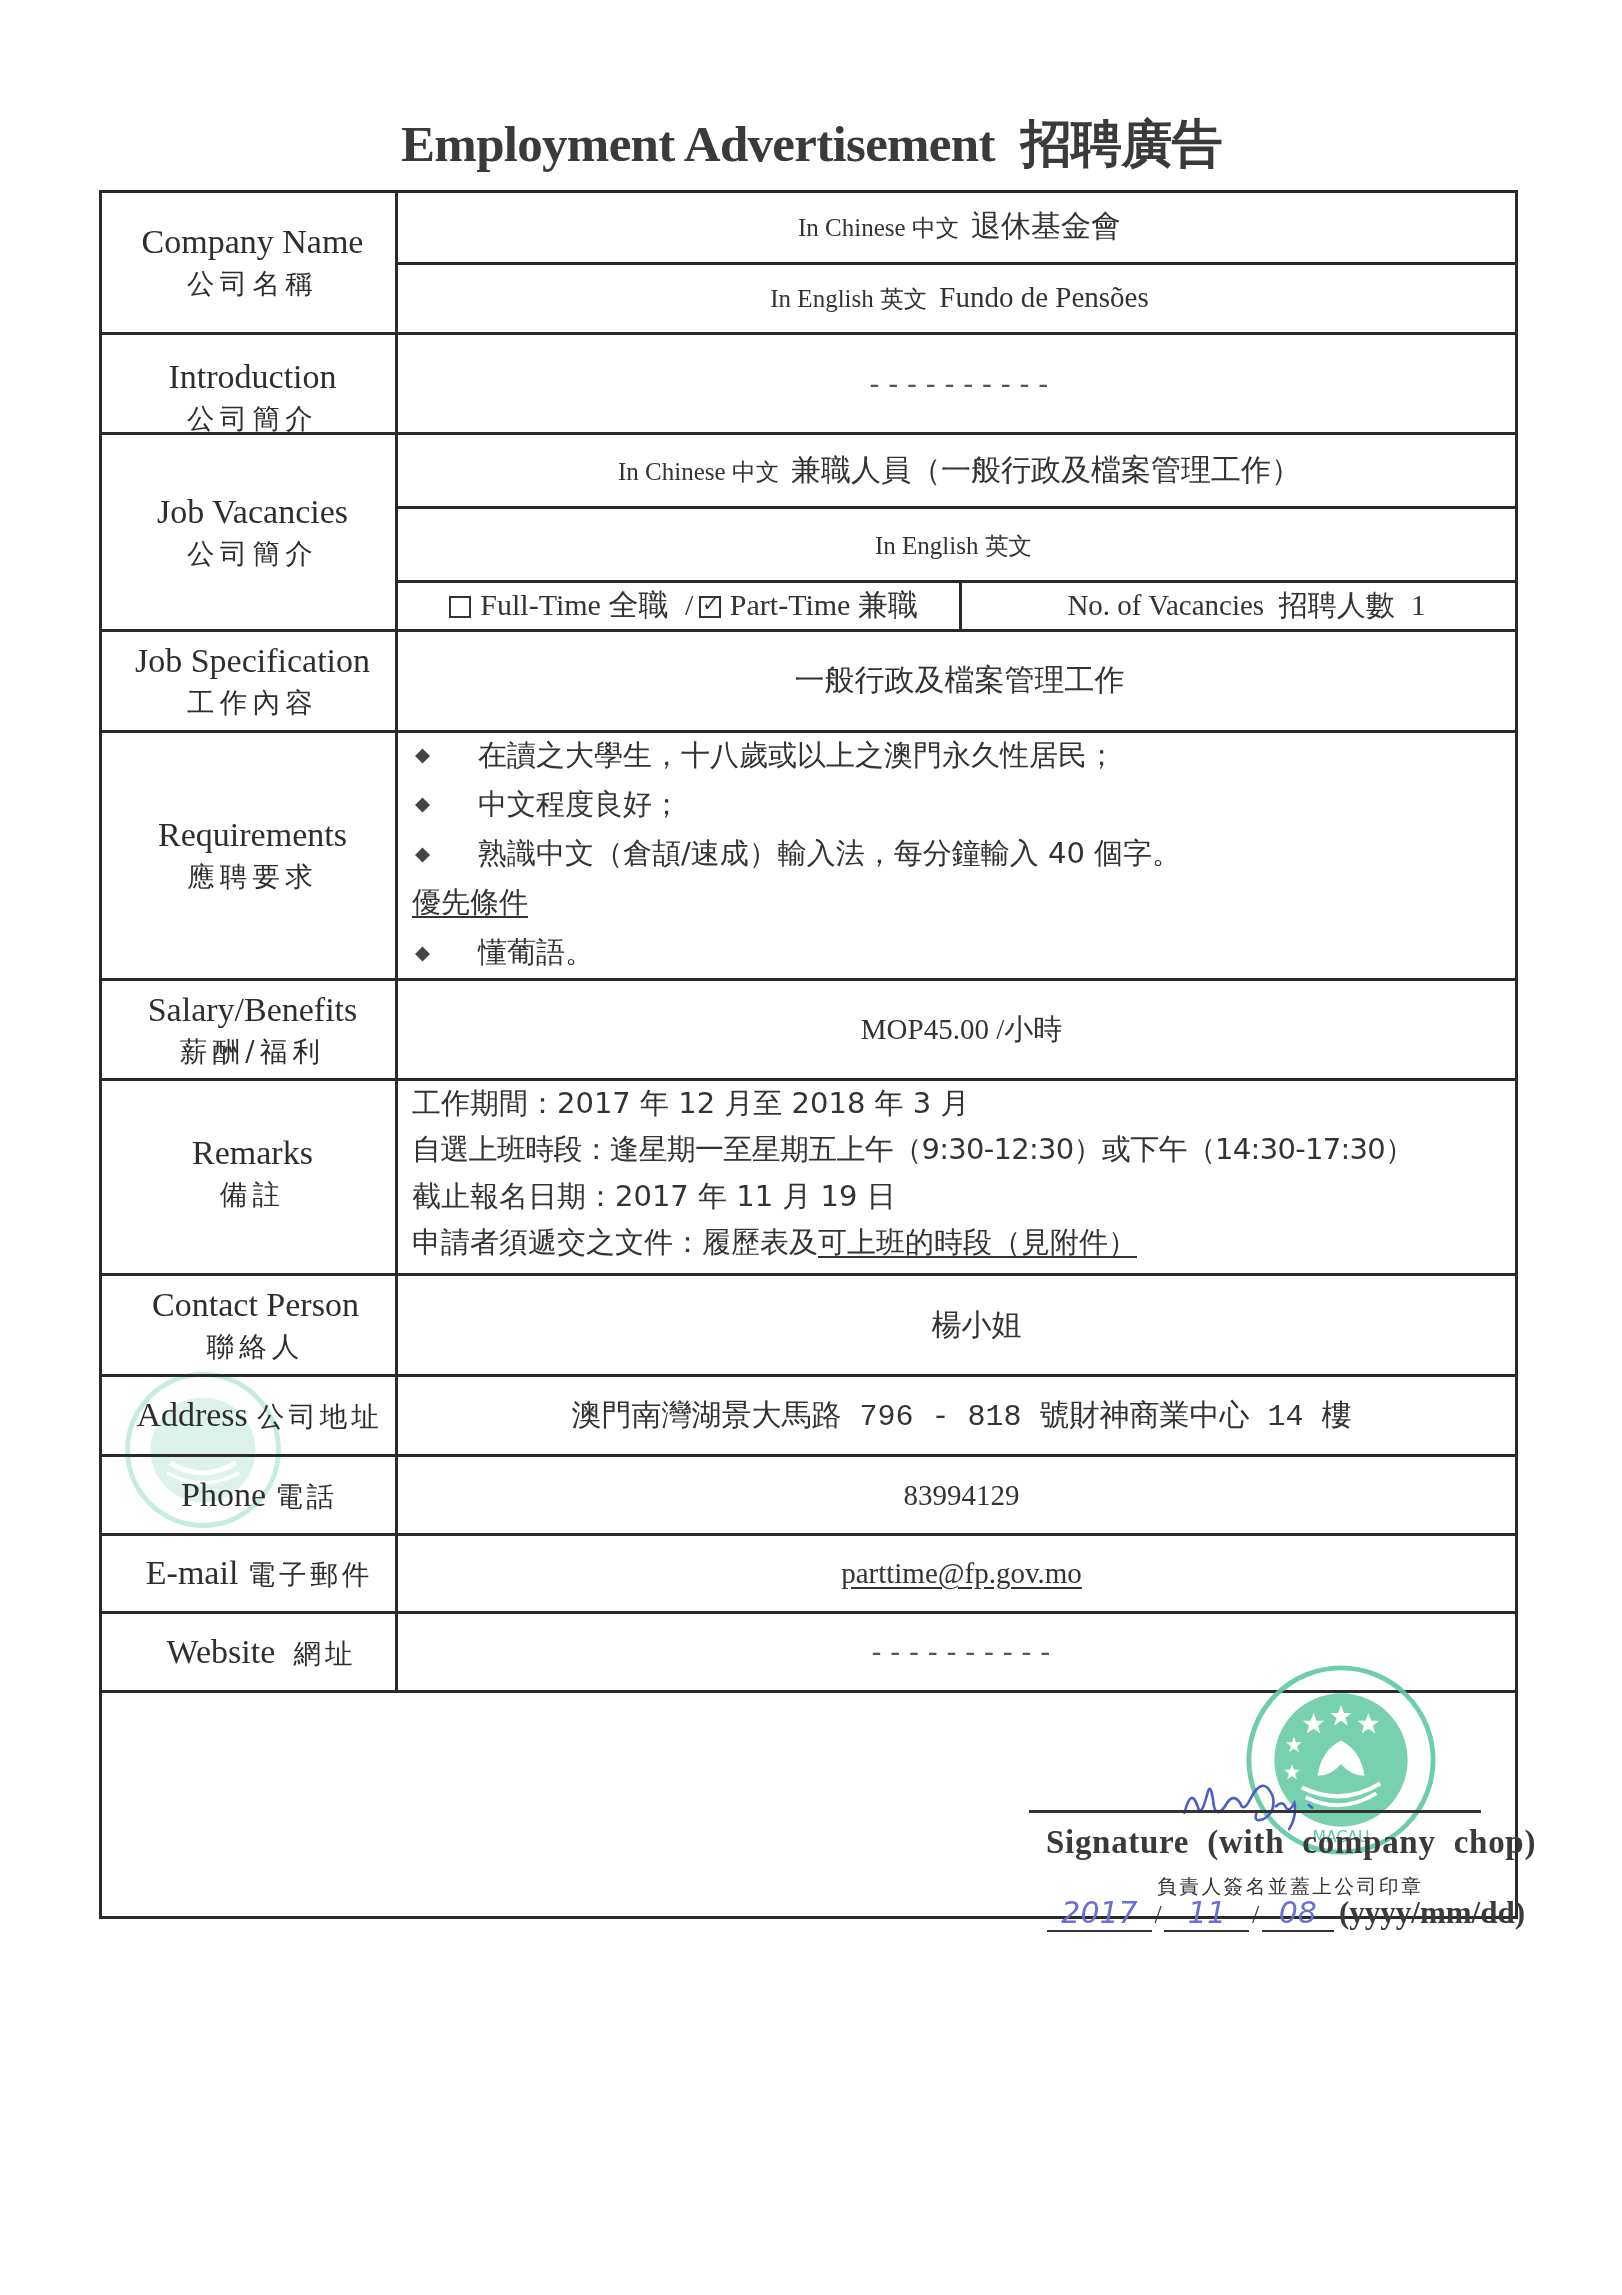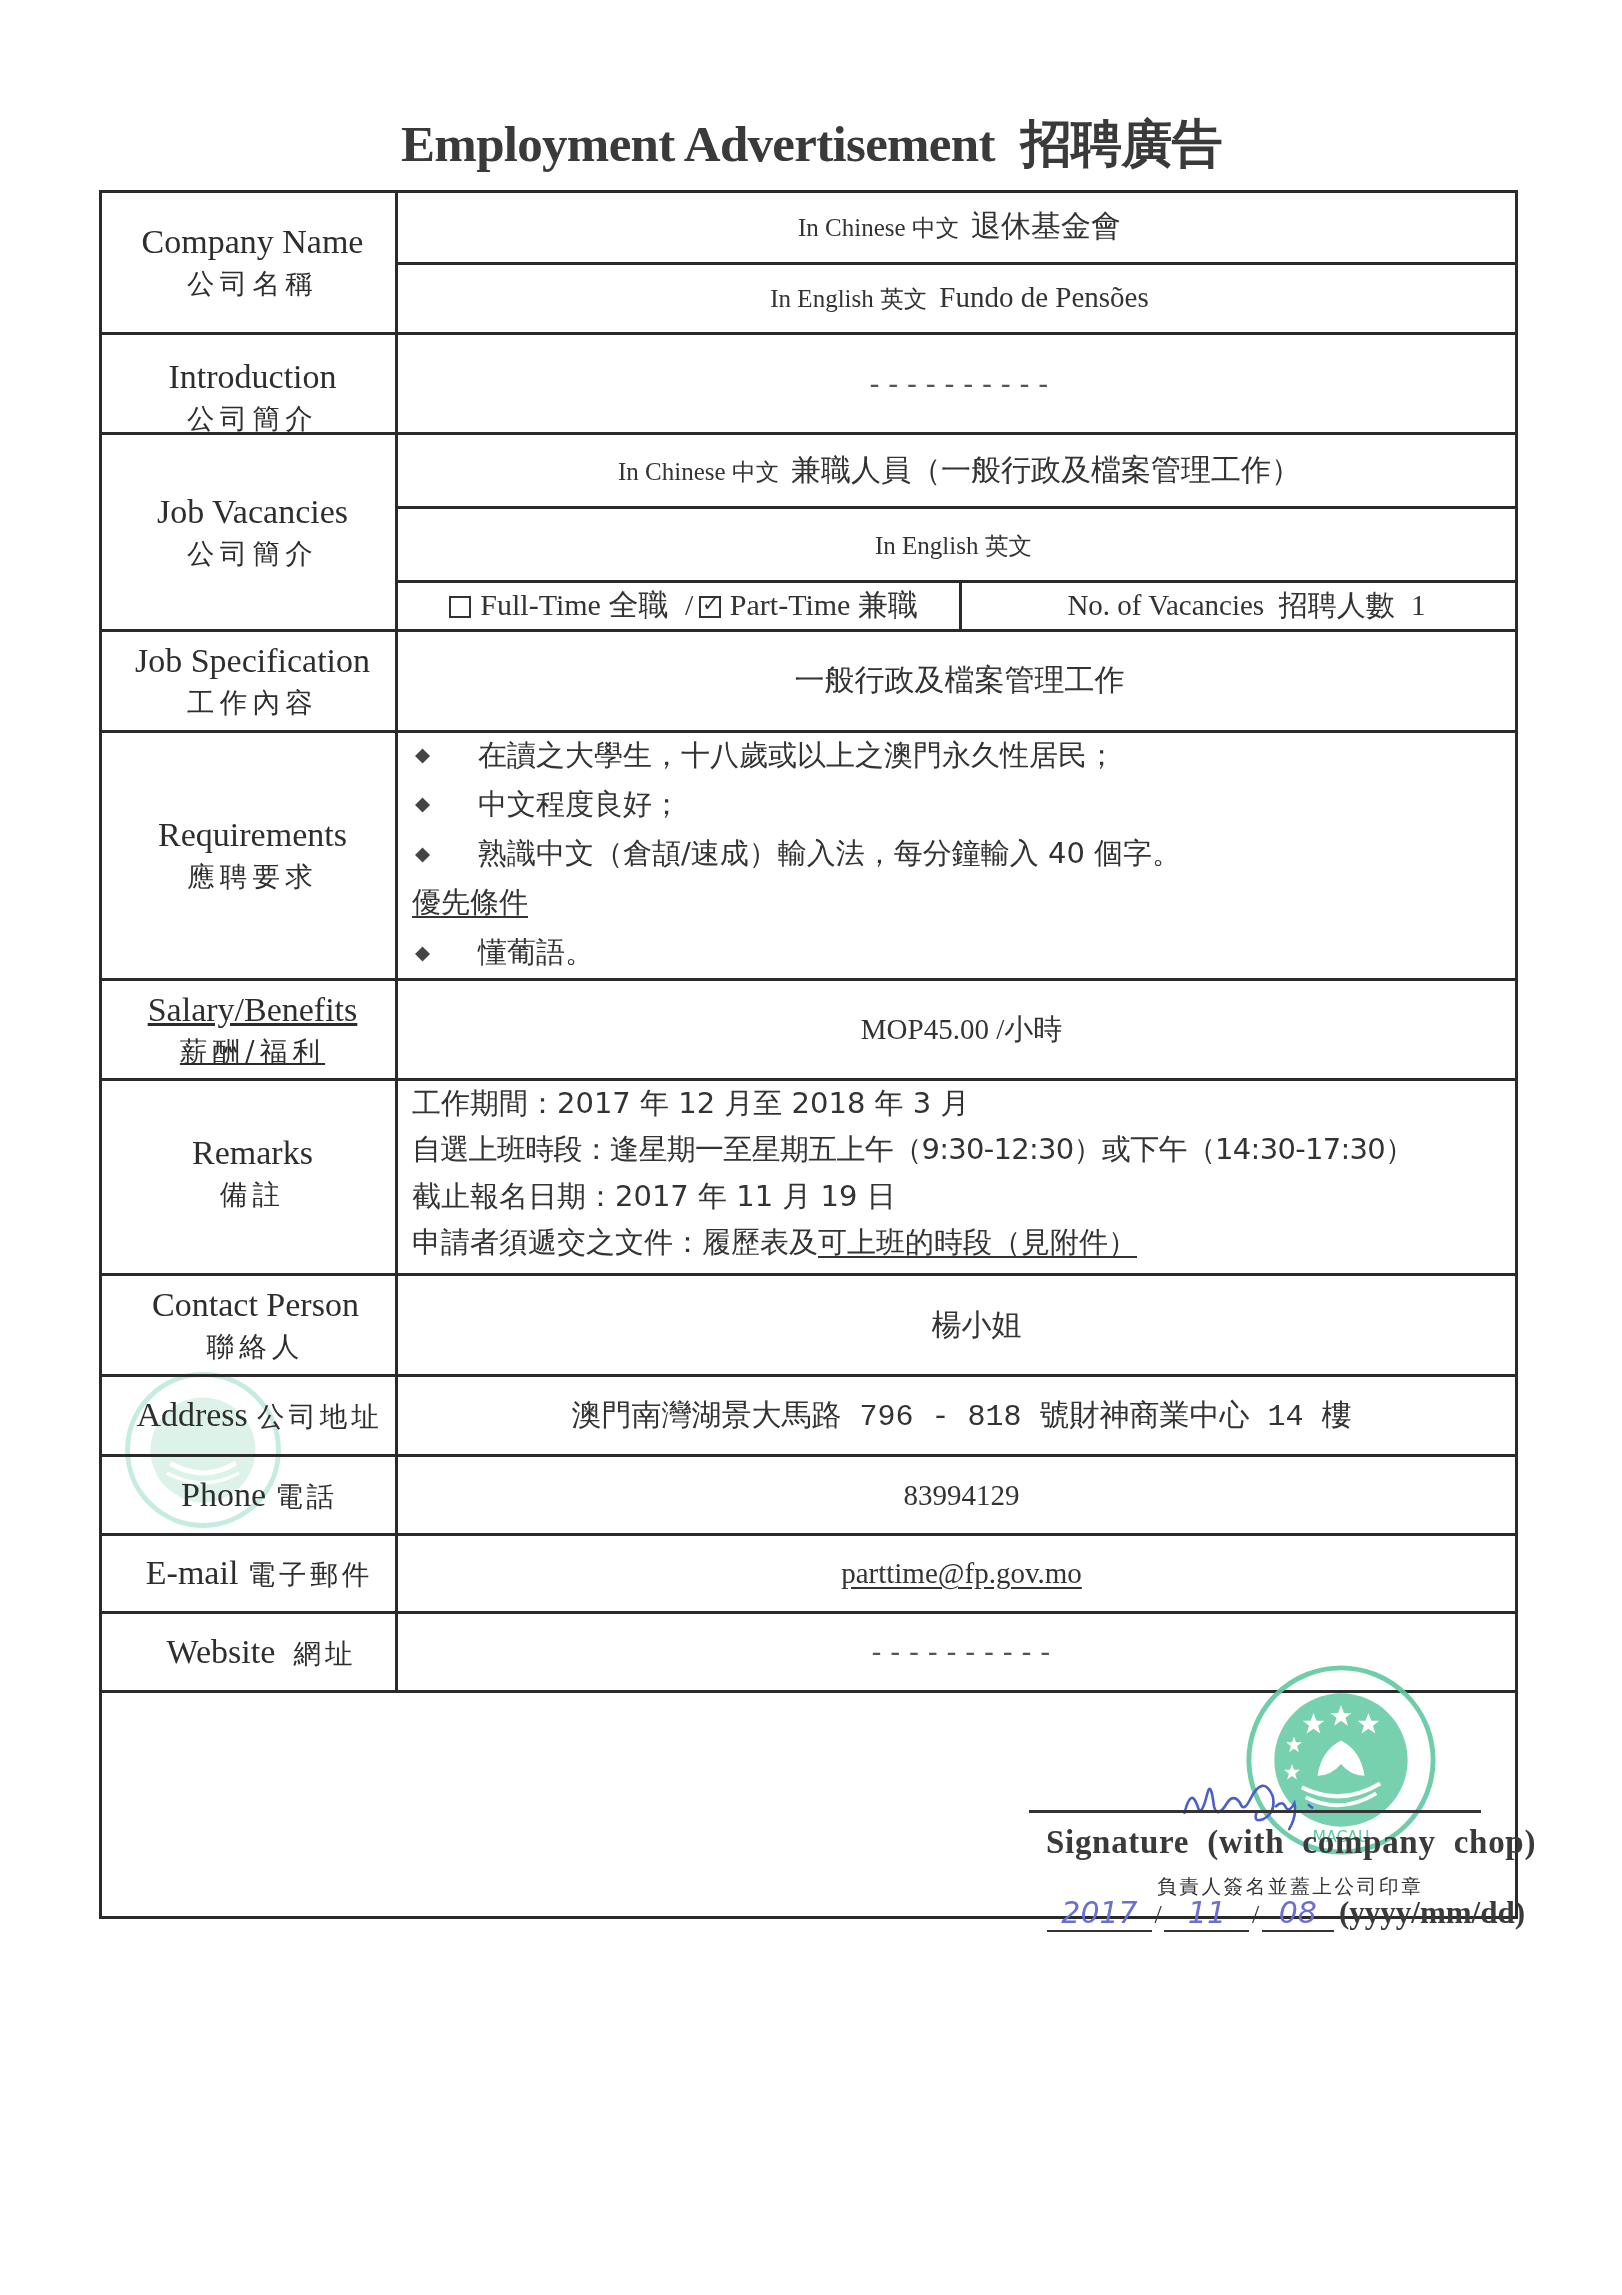--- a/index.html
+++ b/index.html
@@ -146,21 +146,21 @@
   <div class="req-row" style="left:478px; top:736px;">在讀之大學生，十八歲或以上之澳門永久性居民；</div>
   <span class="bullet" style="left:415px; top:792px;">◆</span>
   <div class="req-row" style="left:478px; top:785px;">中文程度良好；</div>
   <span class="bullet" style="left:415px; top:842px;">◆</span>
   <div class="req-row" style="left:478px; top:834px;">熟識中文（倉頡/速成）輸入法，每分鐘輸入 40 個字。</div>
   <div class="req-row underline" style="left:412px; top:883px;">優先條件</div>
   <span class="bullet" style="left:415px; top:941px;">◆</span>
   <div class="req-row" style="left:478px; top:933px;">懂葡語。</div>
 </div>
 
-<div class="cell" style="left:115px; top:981px; width:275px; height:97px;text-decoration:underline;">
+<div class="cell" style="left:115px; top:981px; width:275px; height:97px;">
   <div class="lbl-en">Salary/Benefits</div>
   <div class="lbl-zh">薪酬/福利</div>
 </div>
 <div class="cell" style="left:412px; top:981px; width:1099px; height:97px;">
   <div class="val">MOP45.00 /小時</div>
 </div>
 
 <div class="cell" style="left:115px; top:1081px; width:275px; height:184px;">
   <div class="lbl-en">Remarks</div>
   <div class="lbl-zh">備註</div>

